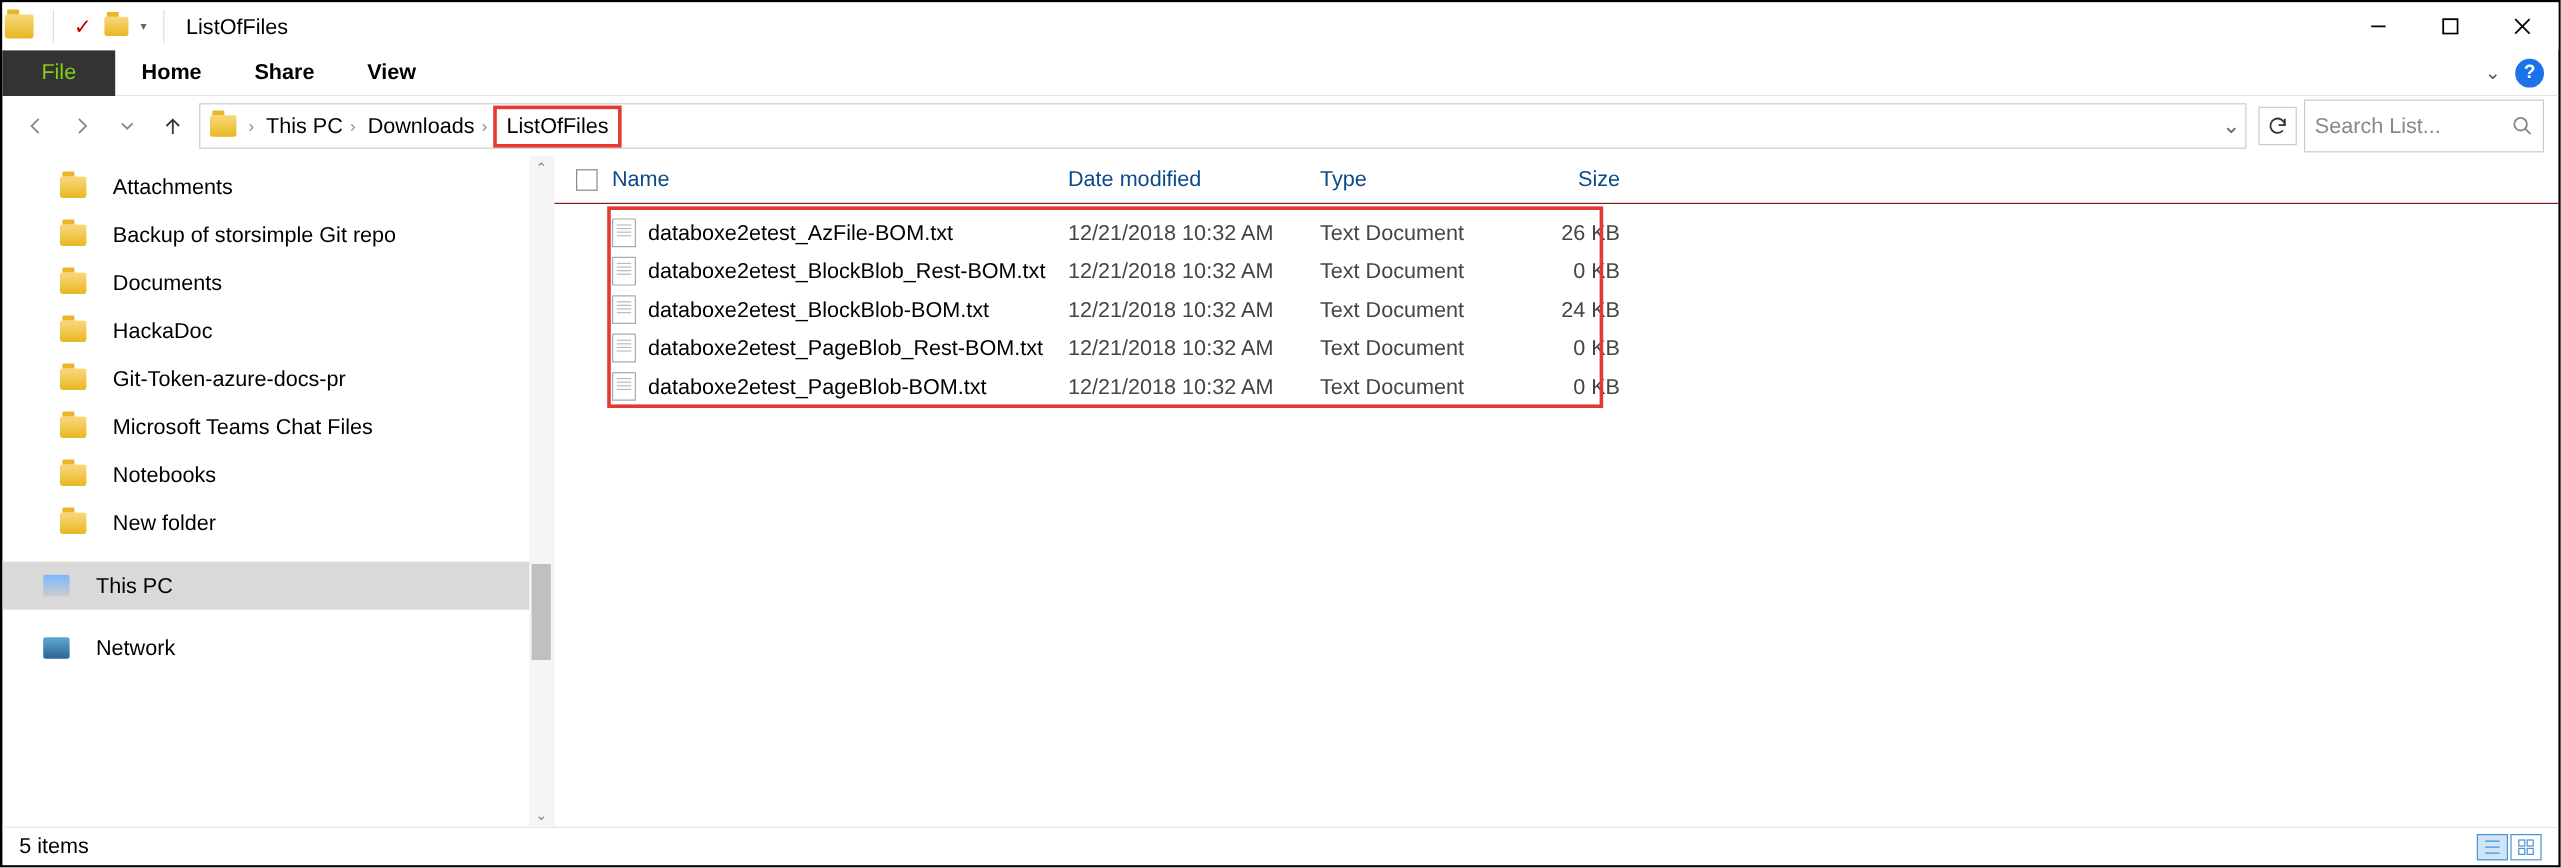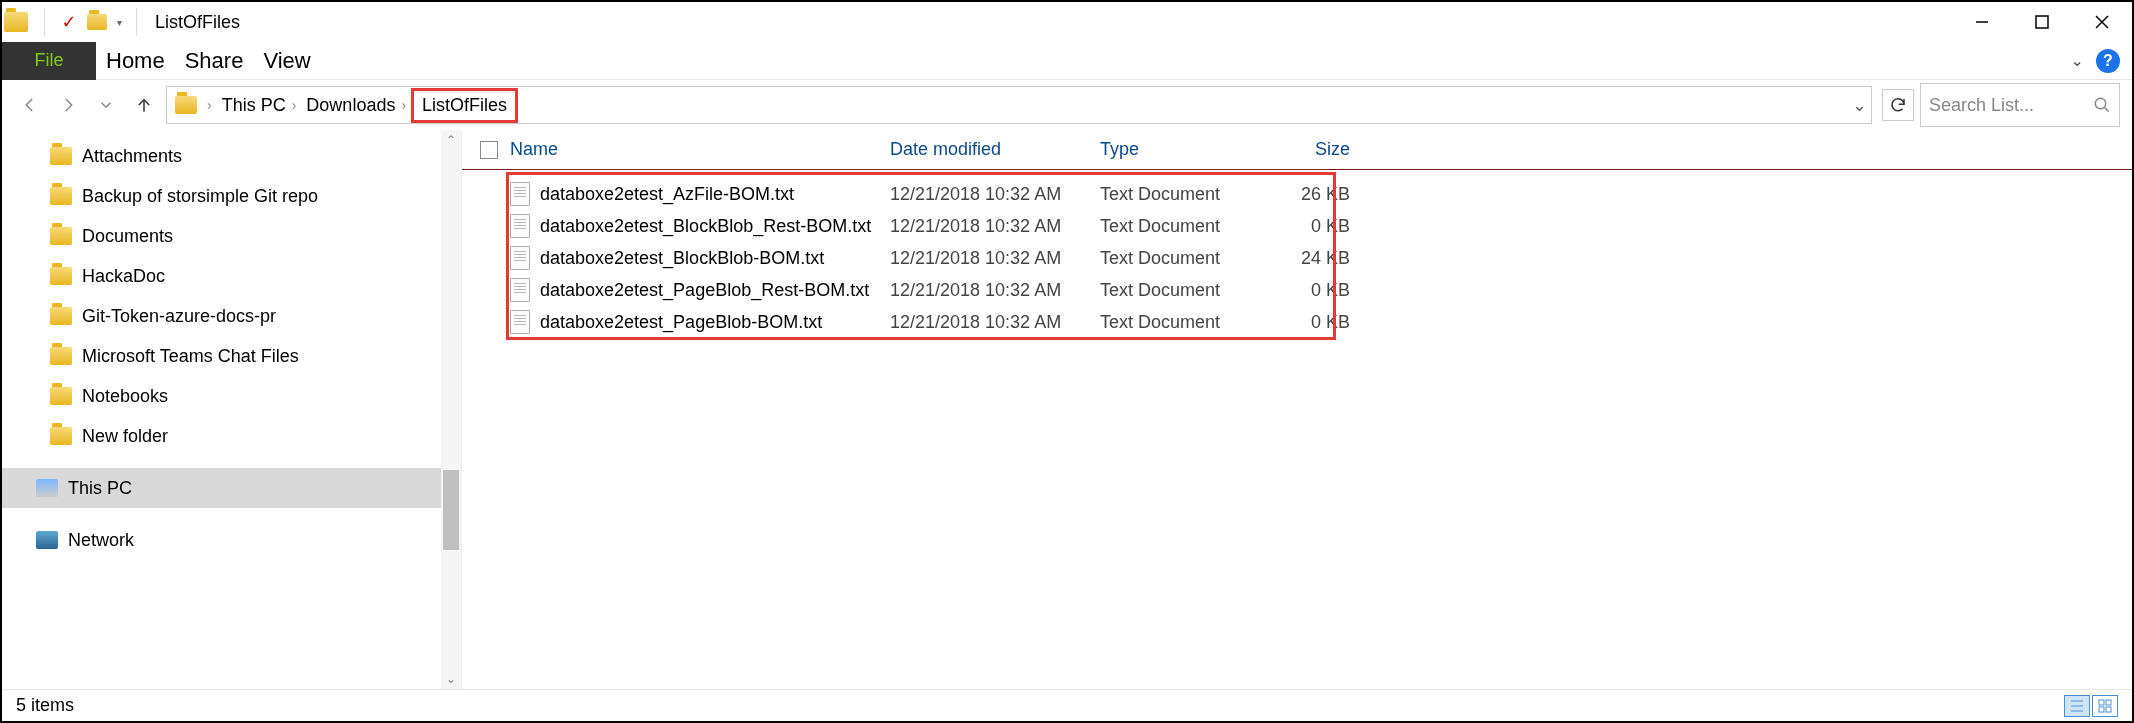--- a/index.html
+++ b/index.html
@@ -17,21 +17,21 @@
 .dropdown-triangle { font-size:10px; color:#666; margin-left:2px;}
 .divider { width:1px; height:28px; background:#ddd; margin:0 6px;}
 .title-text { padding-left:8px; font-size:18px;}
 .titlebar .right { margin-left:auto; display:flex;}
 .win-btn { width:60px; height:40px; display:flex; align-items:center; justify-content:center; font-size:14px; cursor:pointer;}
 .win-btn svg { width:14px; height:14px; stroke:#000; stroke-width:1.5; fill:none;}
 
 
 .ribbon { height: 38px; display:flex; align-items:center; border-bottom:1px solid #e5e5e5; }
 .ribbon .file-btn { width:94px; height:38px; background:#333; color:#84cc16; display:flex; align-items:center; justify-content:center; font-size:18px; cursor:pointer;}
-.ribbon .tab { padding:0 10px; height:38px; display:flex; align-items:center; font-size:22px; cursor:pointer;}
+.ribbon .tab { padding:0 22px; height:38px; display:flex; align-items:center; font-size:18px; cursor:pointer;font-weight:bold;}
 .ribbon .right { margin-left:auto; display:flex; align-items:center; padding-right:12px; gap:12px;}
 .ribbon .chev { font-size:16px; color:#555;}
 .help-icon { width:24px; height:24px; border-radius:50%; background:#1a73e8; color:#fff; display:flex; align-items:center; justify-content:center; font-size:16px; font-weight:bold;}
 
 
 .addr-row { height:50px; display:flex; align-items:center; padding:0 12px; gap:6px;}
 .nav-btn { width:32px; height:32px; display:flex; align-items:center; justify-content:center; color:#888; cursor:pointer;}
 .nav-btn svg { width:18px; height:18px; fill:none; stroke:#888; stroke-width:2;}
 .nav-btn.enabled svg { stroke:#333;}
 .addr-bar { flex:1; height:38px; border:1px solid #ccc; display:flex; align-items:center; padding:0 4px; gap:4px;}
@@ -43,21 +43,21 @@
 .refresh-btn { width:32px; height:32px; border:1px solid #ccc; display:flex; align-items:center; justify-content:center; margin-left:4px;}
 .refresh-btn svg { width:18px; height:18px; stroke:#333; fill:none; stroke-width:2;}
 .search-box { width:200px; height:44px; border:1px solid #ccc; display:flex; align-items:center; padding:0 8px; color:#888;}
 .search-box span { flex:1; white-space:nowrap; overflow:hidden; text-overflow:ellipsis;}
 .search-box svg { width:18px; height:18px; stroke:#888; fill:none; stroke-width:2;}
 
 
 .main { flex:1; display:flex; overflow:hidden;}
 .sidebar { width:460px; border-right:1px solid #eee; display:flex; flex-direction:column; position:relative;}
 .tree { flex:1; overflow:auto; padding-top:6px;}
-.tree-item { display:flex; align-items:center; height:40px; padding-left:48px; cursor:pointer; gap:10px;}
+.tree-item { display:flex; align-items:center; height:40px; padding-left:48px; cursor:pointer; gap:22px;}
 .tree-item.selected { background:#d9d9d9;}
 .tree-item .folder-icon { width:22px; height:18px;}
 .pc-icon { width:22px; height:18px; background:linear-gradient(#7ab8ff,#ccc); border-radius:2px;}
 .net-icon { width:22px; height:18px; background:linear-gradient(#5fa8d3,#2a6496); border-radius:2px;}
 .sidebar-scroll { position:absolute; right:0; top:0; bottom:0; width:20px; background:#f5f5f5;}
 .sidebar-scroll .arrow { height:20px; display:flex; align-items:center; justify-content:center; color:#888; font-size:12px;}
 .sidebar-scroll .thumb { position:absolute; right:2px; width:16px; top:340px; height:80px; background:#c0c0c0;}
 
 .content { flex:1; display:flex; flex-direction:column;}
 .col-headers { height: 40px; display:flex; align-items:center; border-bottom:1px solid #7f1d1d; padding-left:18px;}

